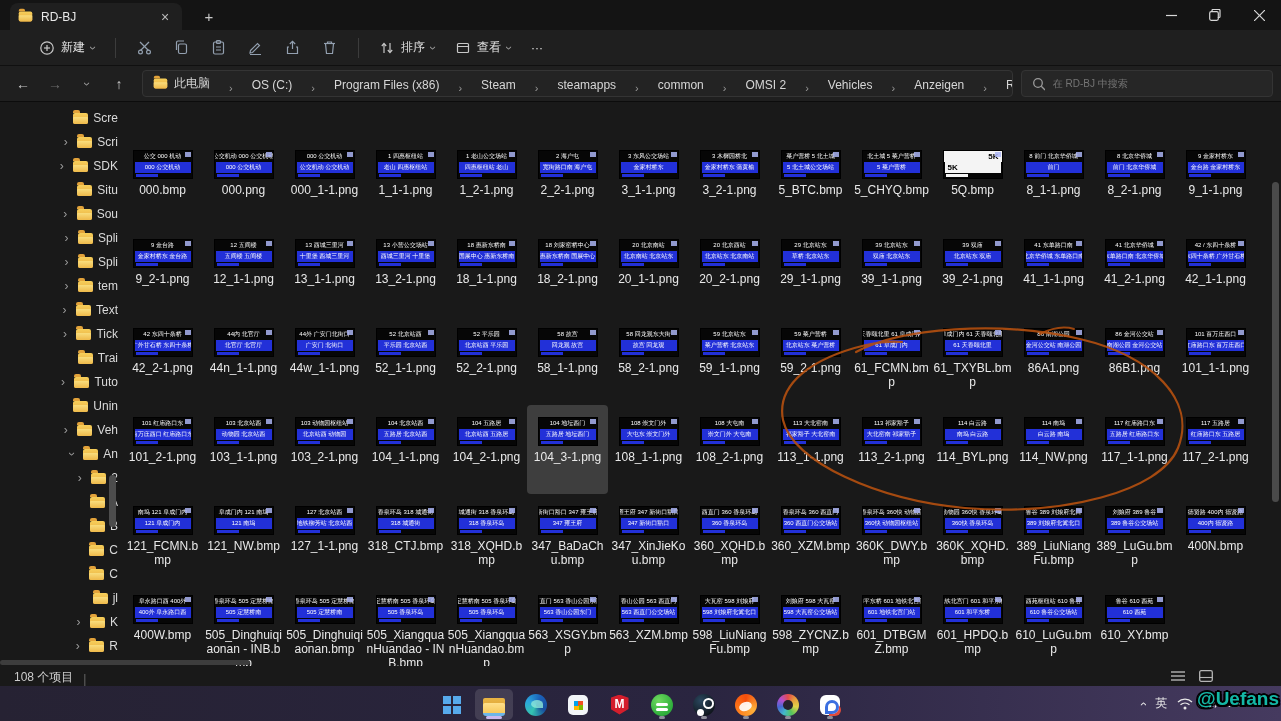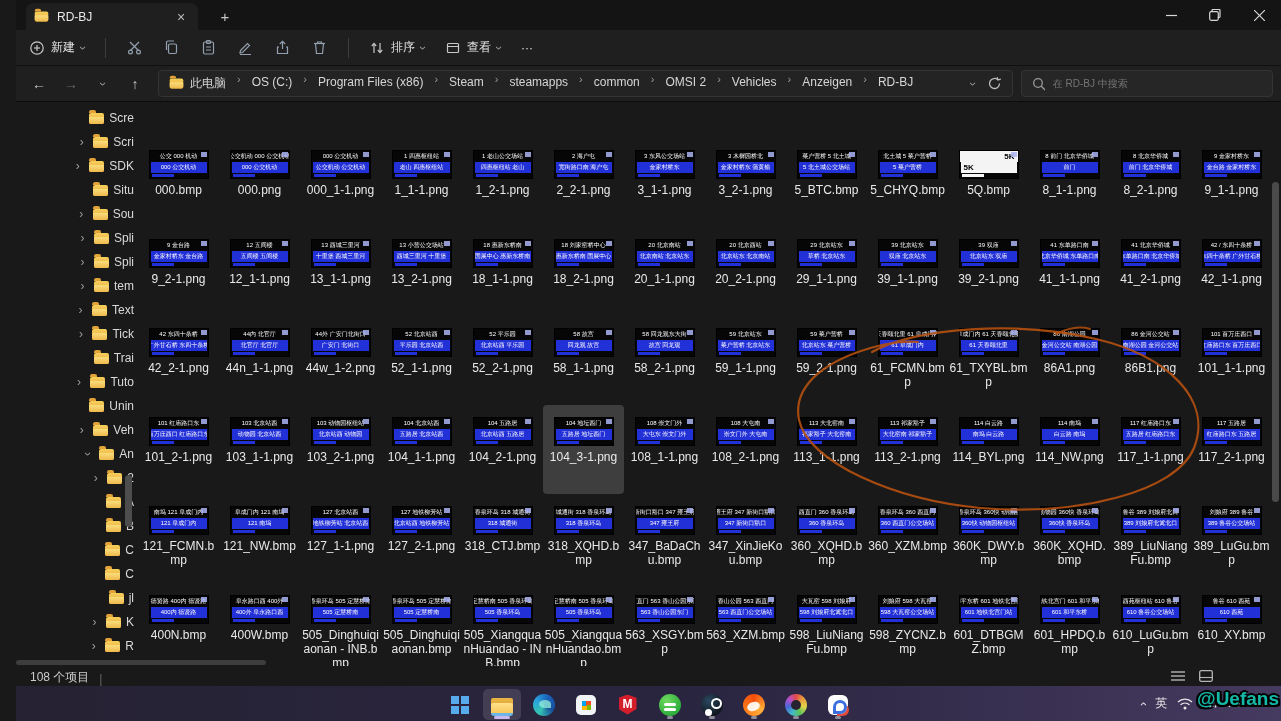--- a/index.html
+++ b/index.html
@@ -1,18 +1,18 @@
 <!DOCTYPE html>
 <html><head>
 <meta charset="utf-8">
 <style>
   * { margin:0; padding:0; box-sizing:border-box; }
   html,body { width:1281px; height:721px; overflow:hidden; background:#191919;
     font-family:"Liberation Sans","DejaVu Sans",sans-serif; }
-  .win { position:absolute; inset:0;margin-left:16px; }
+  .win { position:absolute; inset:0; }
 
   
   .titlebar { position:absolute; left:0; top:0; right:0; height:30px; background:#141414; }
   .tab { position:absolute; left:10px; top:3px; width:172px; height:27px; background:#1f1f1f;
     border-radius:8px 8px 0 0; display:flex; align-items:center; gap:8px; padding:0 8px; }
   .tab-title { color:#e8e8e8; font-size:12px; flex:1; }
   .tab-close { color:#bbb; font-size:14px; width:18px; height:18px; display:flex; align-items:center;
     justify-content:center; border-radius:3px; }
   .newtab { position:absolute; left:198px; top:6px; color:#c8c8c8; font-size:15px; width:22px; height:20px;
     display:flex; align-items:center; justify-content:center; }
@@ -24,21 +24,21 @@
   .ficon { width:15px; height:11px; background:linear-gradient(#f6cf5a,#e9a83e); border-radius:2px;
     position:relative; flex:none; }
   .ficon::before { content:""; position:absolute; top:-3px; left:0; width:7px; height:3px;
     background:#e2a23a; border-radius:2px 2px 0 0; }
   .ficon::after { content:""; position:absolute; left:0; right:0; bottom:0; height:7px;
     background:linear-gradient(#f9dd7d,#eeb94a); border-radius:1px 1px 2px 2px; }
   .ficon.small { transform:scale(.9); }
 
   
   .toolbar { position:absolute; left:0; top:30px; right:0; height:36px; background:#1f1f1f;
-    border-bottom:1px solid #101010; display:flex; align-items:center; padding-left:4px; gap:2px; }
+    border-bottom:1px solid #101010; display:flex; align-items:center; padding-left:30px; gap:2px; }
   .tbtn { display:flex; align-items:center; gap:6px; padding:6px 9px; border-radius:4px; color:#e4e4e4;
     font-size:12px; }
   .tbtn svg { display:block; }
   .tdiv { width:1px; height:20px; background:#3c3c3c; margin:0 9px; }
   .chev { display:inline-block; color:#9a9a9a; font-size:12px; line-height:1; }
   .chev.down { transform:rotate(90deg); }
   .chev.up { transform:rotate(-90deg); }
 
   
   .addressbar { position:absolute; left:0; top:66px; right:0; height:36px; background:#1f1f1f;
@@ -271,21 +271,21 @@
 
   <div class="addressbar">
     <span class="navbtn">←</span>
     <span class="navbtn dim">→</span>
     <span class="navbtn">
         <span class="chev down">›</span>
       </span>
     <span class="navbtn">↑</span>
     <div class="crumb-bar">
       <span class="ficon small"></span>
-      <span id="crumbs" style="display:flex;align-items:flex-start;gap:6px;">
+      <span id="crumbs" style="display:flex;align-items:flex-end;gap:14px;">
           <span class="crumb">此电脑</span>
           <span class="crumb-sep">›</span>
           <span class="crumb">OS (C:)</span>
           <span class="crumb-sep">›</span>
           <span class="crumb">Program Files (x86)</span>
           <span class="crumb-sep">›</span>
           <span class="crumb">Steam</span>
           <span class="crumb-sep">›</span>
           <span class="crumb">steamapps</span>
           <span class="crumb-sep">›</span>
@@ -684,21 +684,21 @@
       <span class="t-foot"></span>
     </div>
     <div class="fname">44n_1-1.png</div>
   </div>
         <div class="cell">
     <div class="thumb">
       <span class="t-top">44外 广安门北街口</span>
       <span class="t-bar">广安门 北街口</span>
       <span class="t-foot"></span>
     </div>
-    <div class="fname">44w_1-2.png</div>
+    <div class="fname">44w_1-1.png</div>
   </div>
         <div class="cell">
     <div class="thumb">
       <span class="t-top">52 北京站西</span>
       <span class="t-bar">平乐园 北京站西</span>
       <span class="t-foot"></span>
     </div>
     <div class="fname">52_1-1.png</div>
   </div>
         <div class="cell">
@@ -909,28 +909,20 @@
     </div>
     <div class="fname">121_NW.bmp</div>
   </div>
         <div class="cell">
     <div class="thumb">
       <span class="t-top">127 北京站西</span>
       <span class="t-bar">地铁柳芳站 北京站西</span>
       <span class="t-foot"></span>
     </div>
     <div class="fname">127_1-1.png</div>
-  </div>
-        <div class="cell">
-    <div class="thumb">
-      <span class="t-top">127 地铁柳芳站</span>
-      <span class="t-bar">北京站西 地铁柳芳站</span>
-      <span class="t-foot"></span>
-    </div>
-    <div class="fname">127_2-1.png</div>
   </div>
         <div class="cell">
     <div class="thumb">
       <span class="t-top">香泉环岛 318 城通街</span>
       <span class="t-bar">318 城通街</span>
       <span class="t-foot"></span>
     </div>
     <div class="fname">318_CTJ.bmp</div>
   </div>
         <div class="cell">

